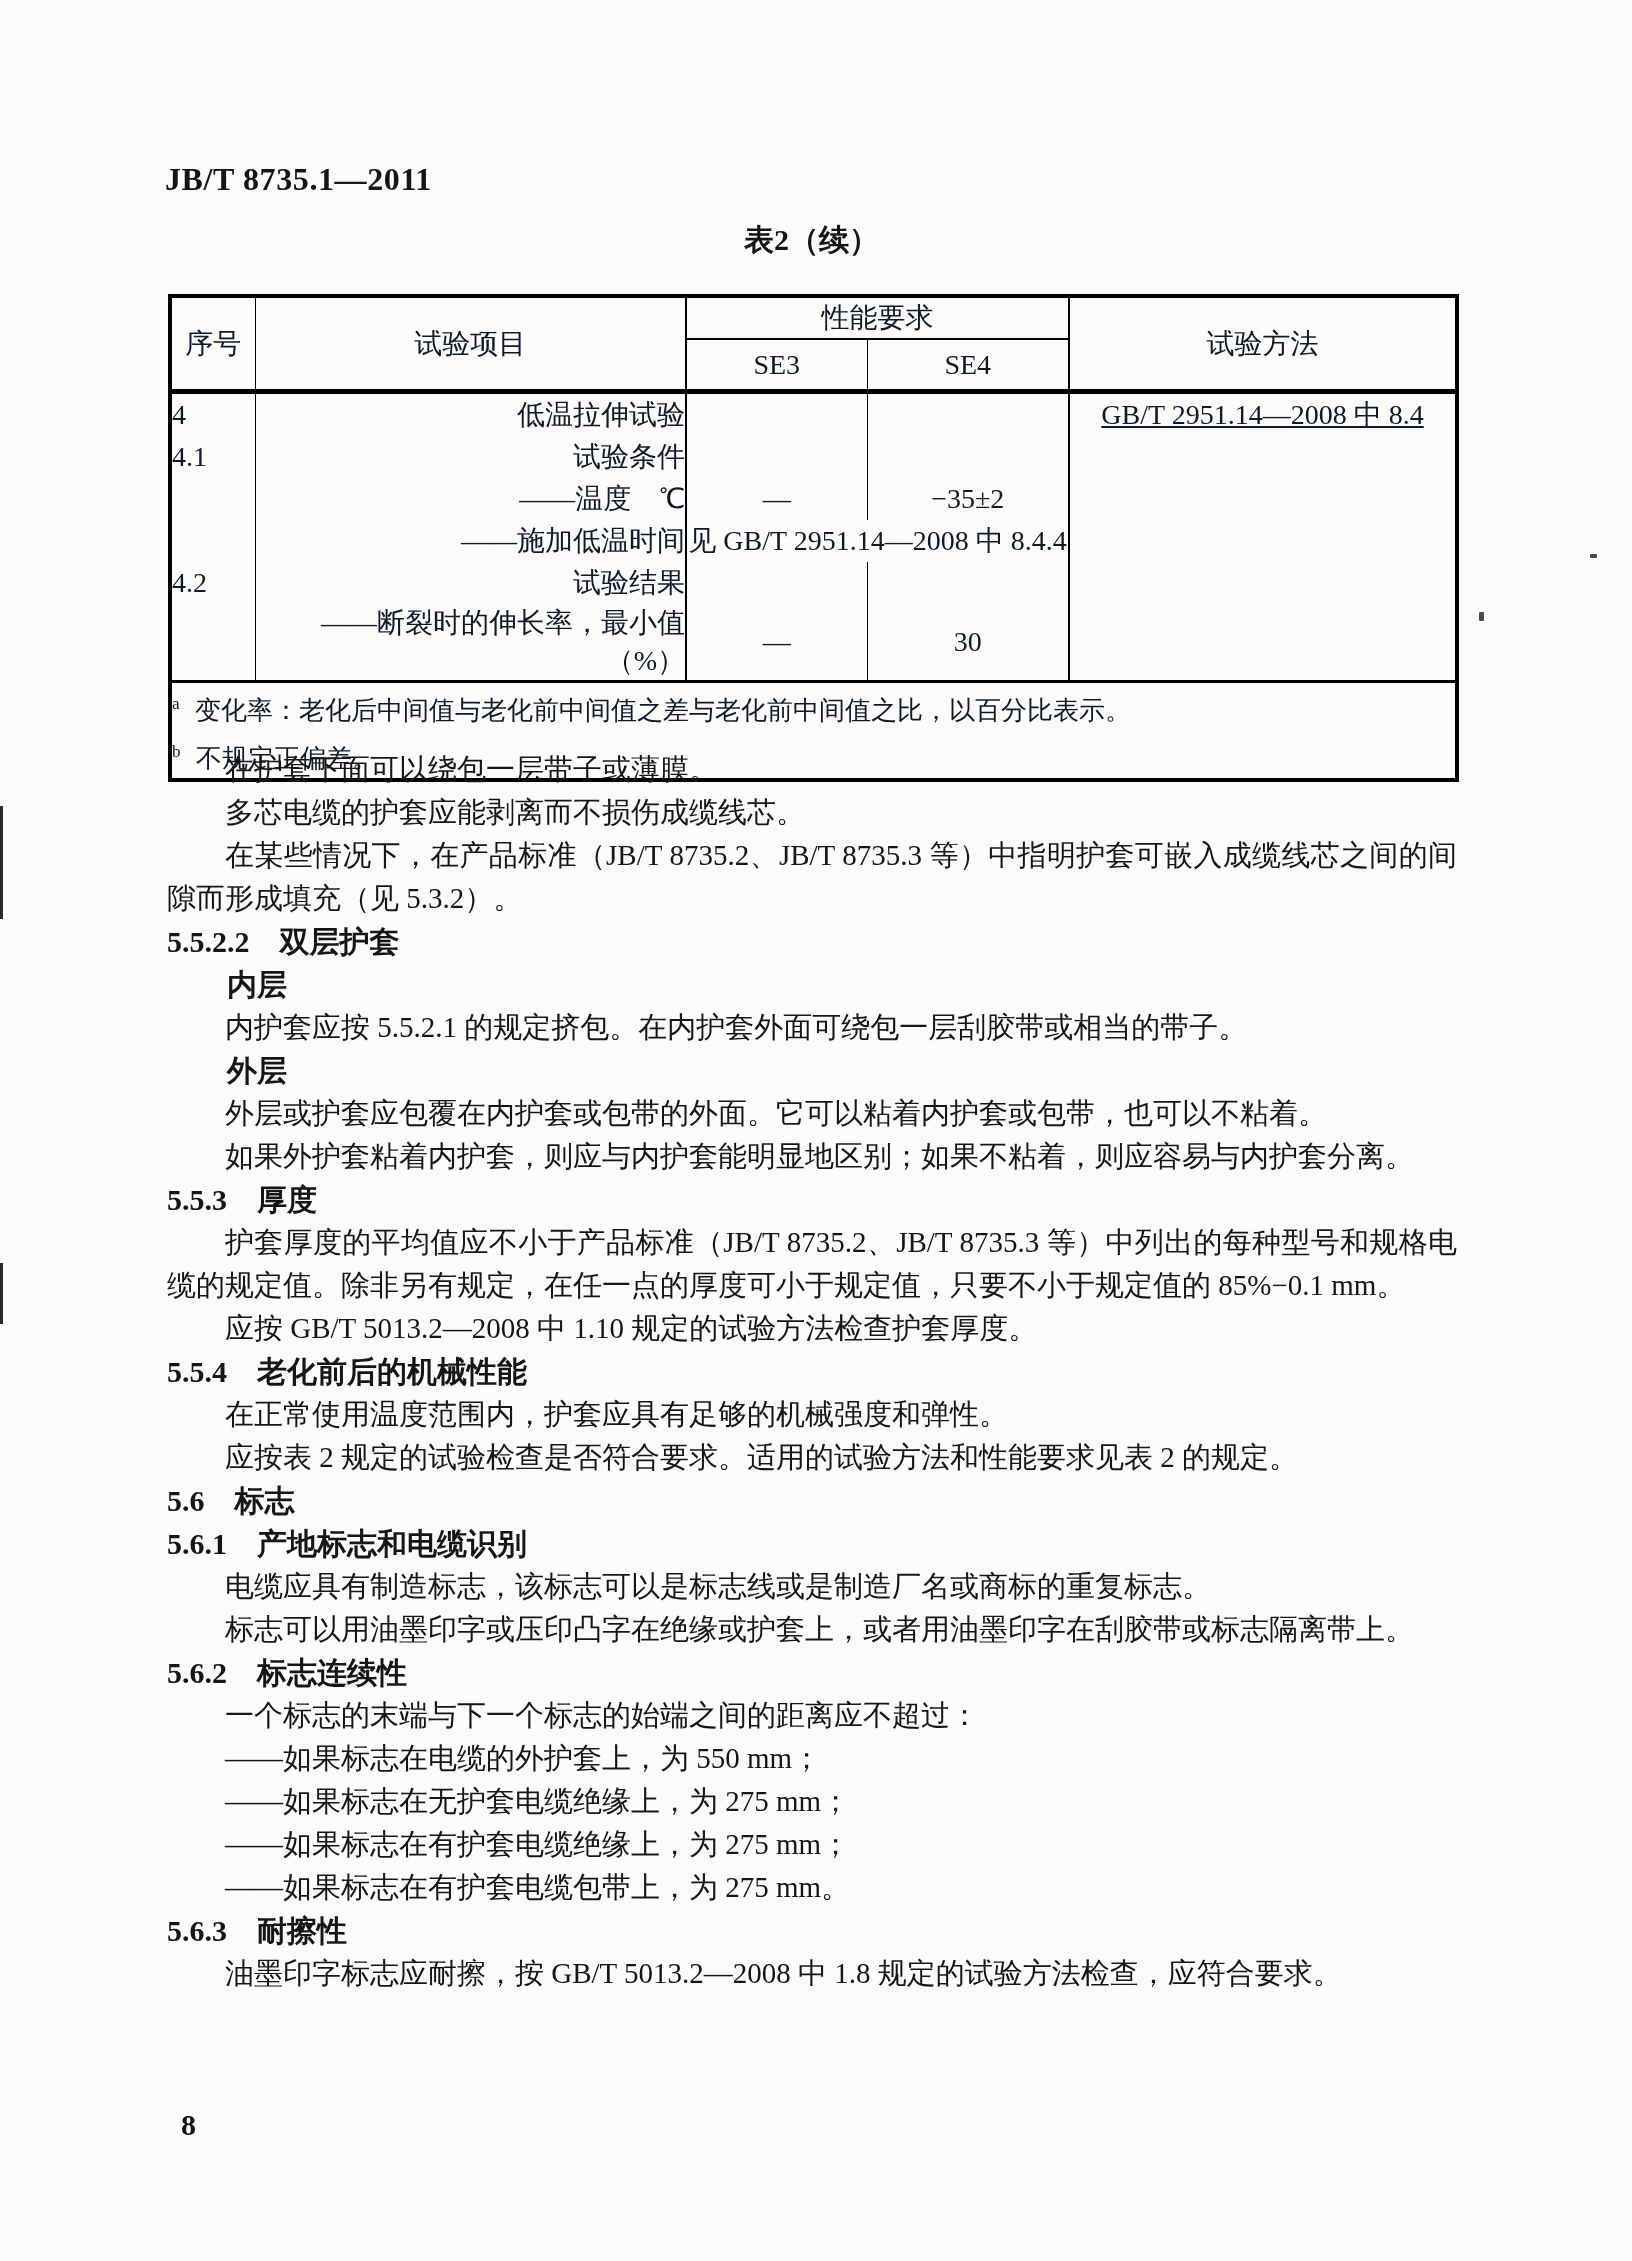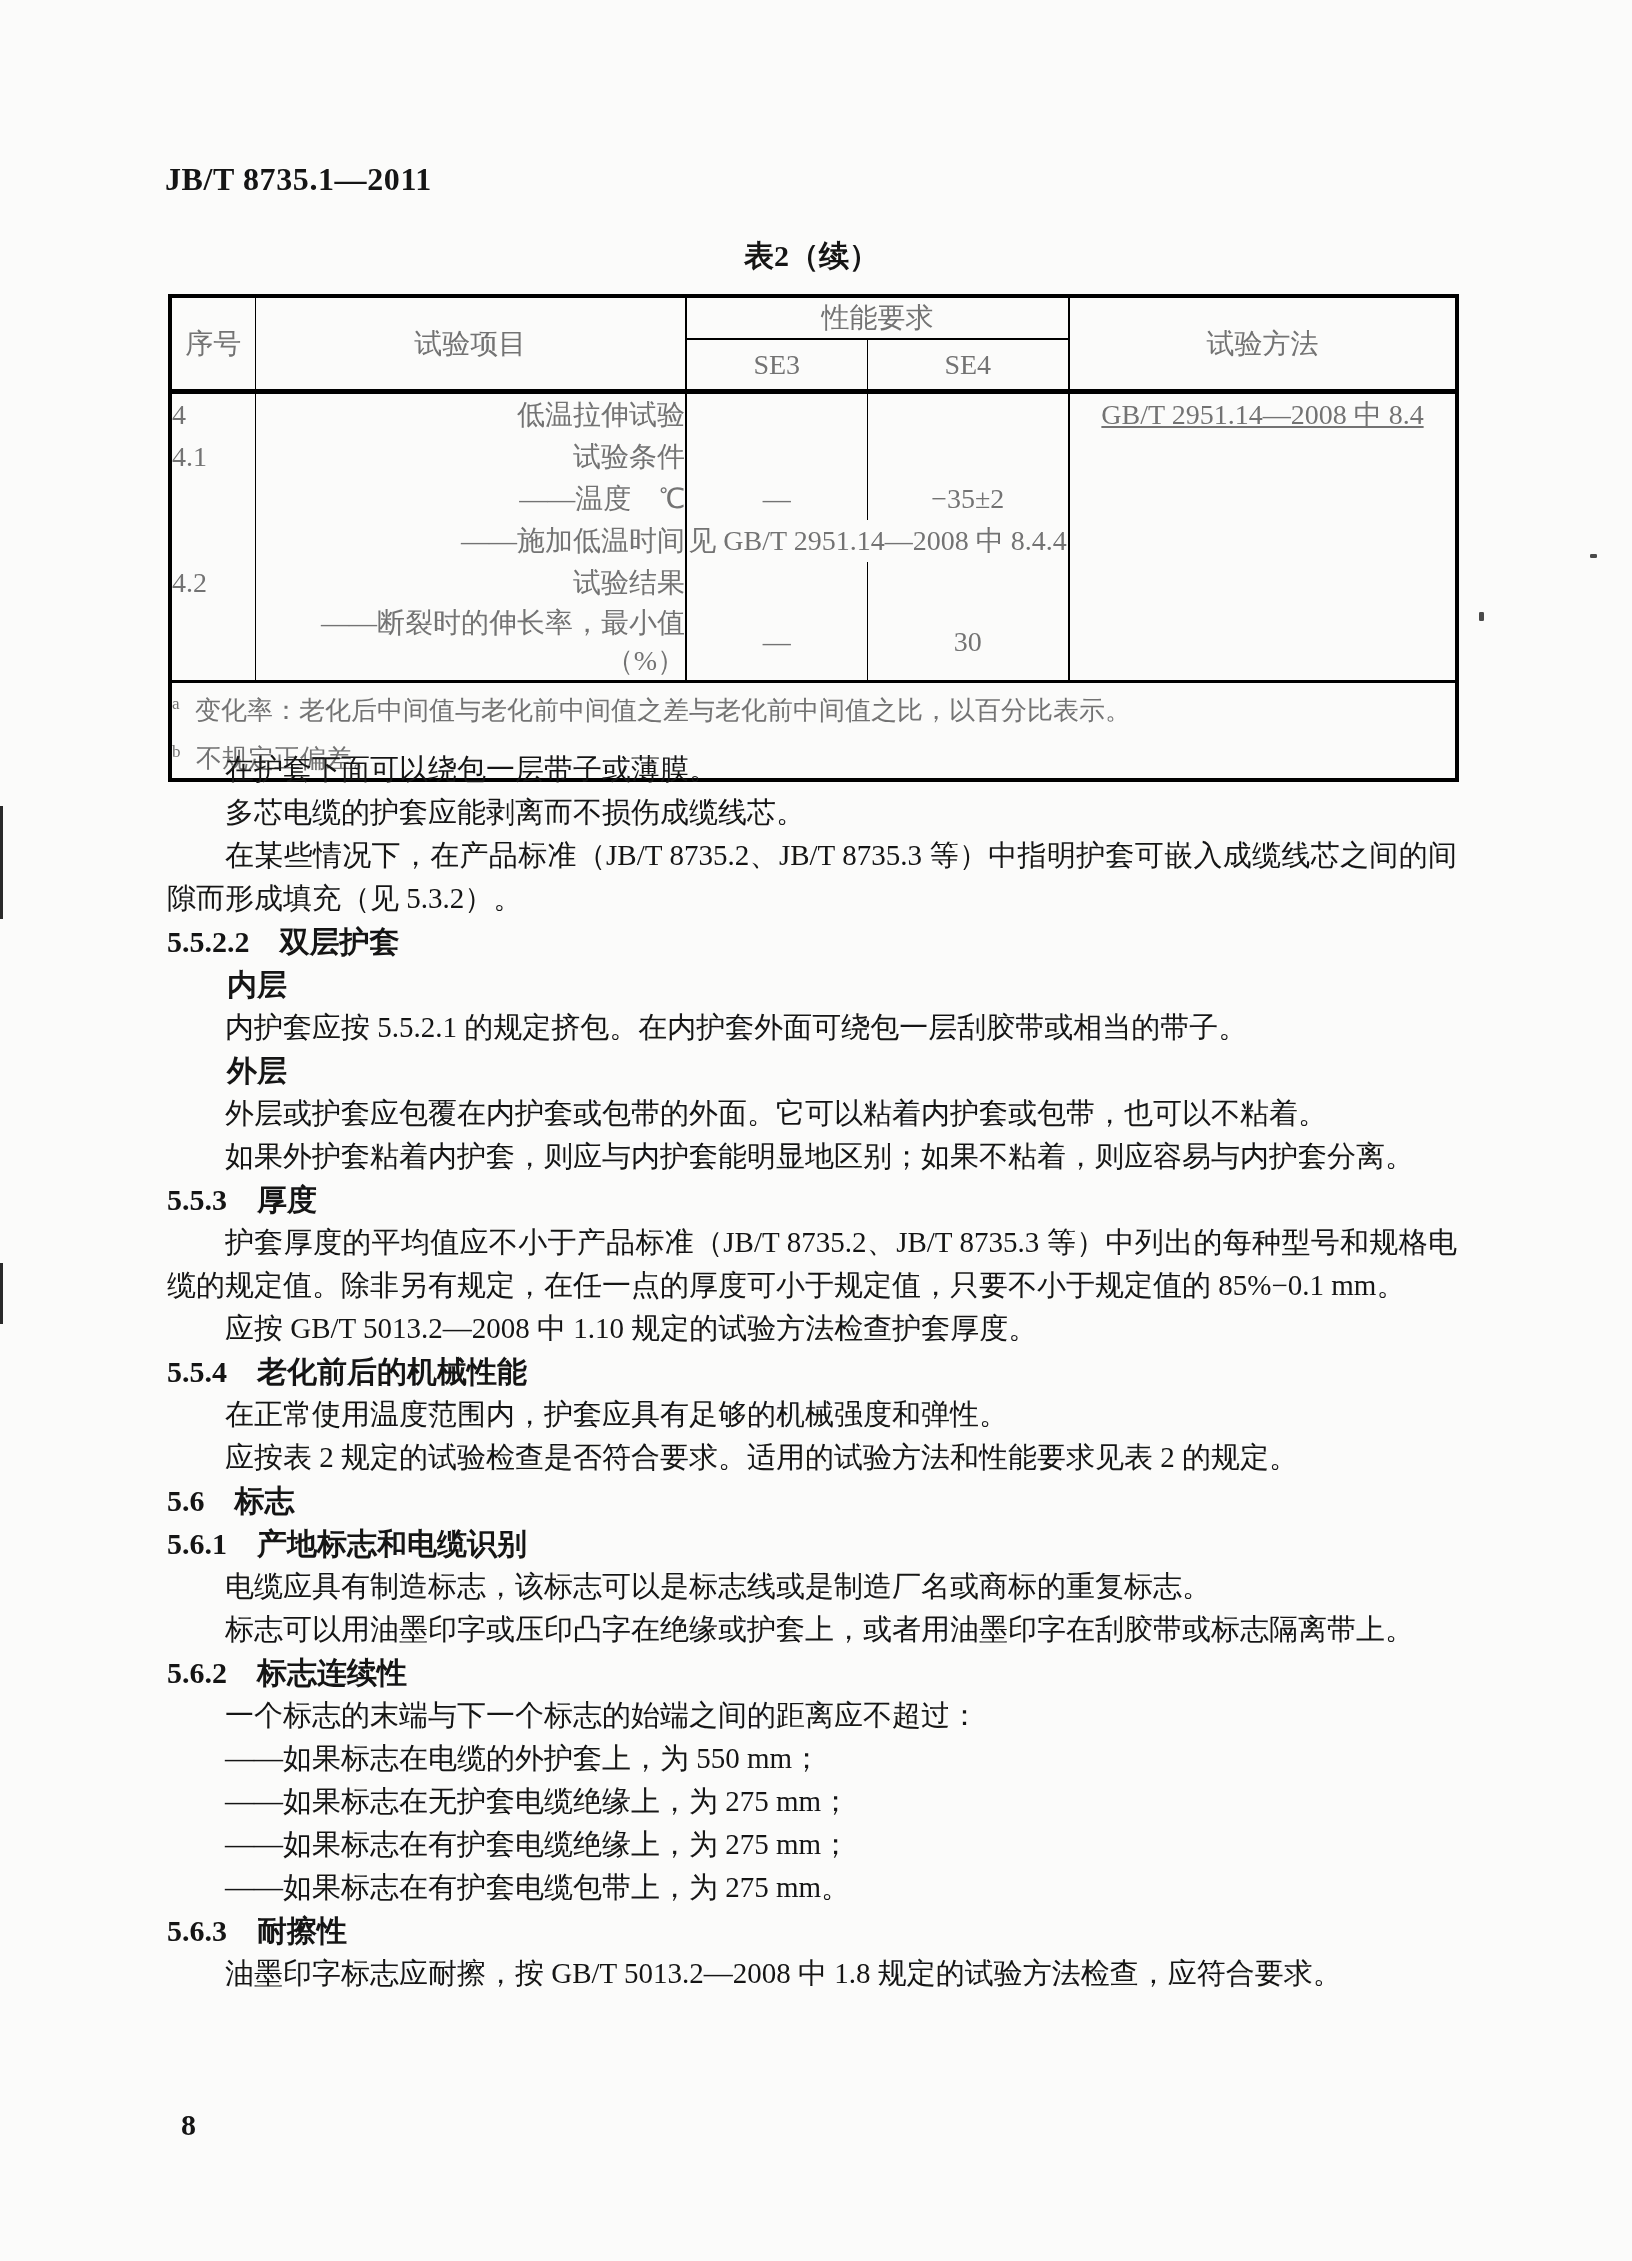--- a/index.html
+++ b/index.html
@@ -15,28 +15,28 @@
   
   .streak { position:absolute; background:#2a2a2a; }
   .speck  { position:absolute; background:#4a4a4a; border-radius:1.3px; }
 
   .doc-number {
     position:absolute; left:165px; top:161px;
     font-size:32px; font-weight:bold; letter-spacing:0.6px;
   }
 
   .table-title {
-    position:absolute; left:168px; top:236px; width:1287px;
+    position:absolute; left:168px; top:220px; width:1287px;
     text-align:center; font-size:30px; font-weight:bold;
   }
 
   table.spec {
     position:absolute; left:168px; top:294px; width:1287px;
     border-collapse:collapse; table-layout:fixed;
-    font-size:28px; color:#737373;
+    font-size:28px; color:#0f172a;
     border:4.5px solid #000;
   }
   table.spec th, table.spec td { padding:0; }
 
   thead { border-bottom:5.2px solid #000; }
   thead th { font-weight:normal; text-align:center; vertical-align:middle; }
   thead tr.r1 th { height:40px; }
   thead tr.r2 th { height:49px; }
   .th-perf { border-bottom:2.6px solid #000; }
 

